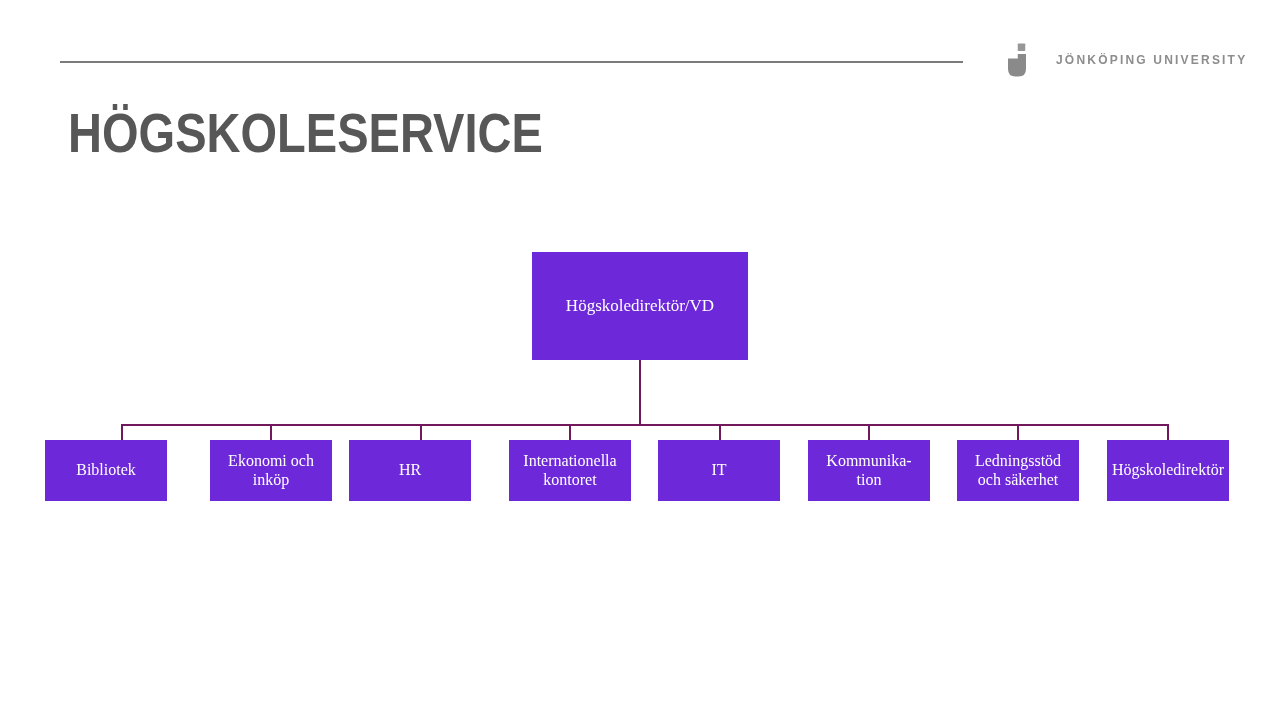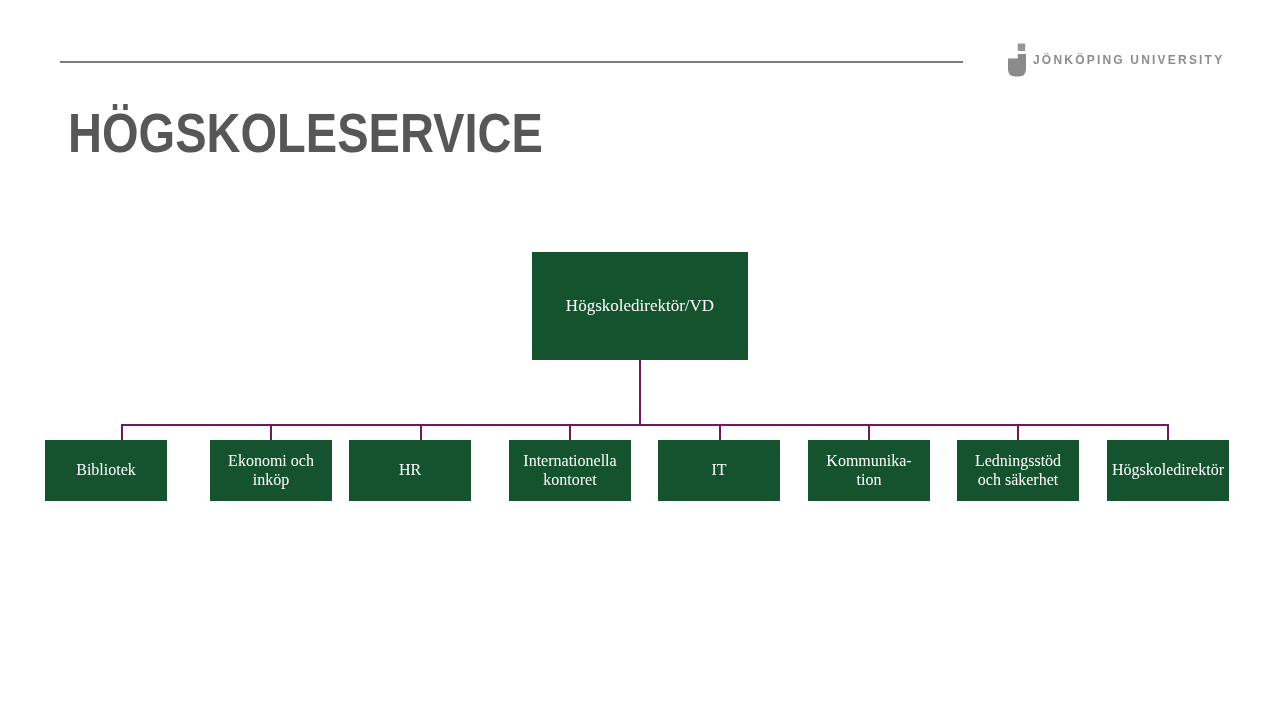--- a/index.html
+++ b/index.html
@@ -6,39 +6,39 @@
   .slide{
     position:relative;width:1280px;height:720px;background:#ffffff;
     overflow:hidden;font-family:"Liberation Sans",sans-serif;
   }
   .divider{
     position:absolute;left:60px;top:61px;width:903px;height:2px;
     background:#7b7b7b;
   }
   .logo{
     position:absolute;left:1002px;top:40px;height:40px;
-    display:flex;align-items:center;gap:1px;
+    display:flex;align-items:center;gap:24px;
   }
   .logo-text{
     font-size:12px;font-weight:bold;letter-spacing:2.2px;
     color:#8d8d8d;white-space:nowrap;
   }
   .page-title{
     position:absolute;left:68px;top:100px;margin:0;
     font-size:56px;font-weight:bold;color:#575757;
     letter-spacing:0px;transform:scaleX(0.84);transform-origin:left center;
     white-space:nowrap;
   }
   .chart{position:absolute;left:0;top:0;width:1280px;height:720px;}
   .cline{position:absolute;background:#72195e;}
   .trunk{left:639px;top:360px;width:2px;height:65px;}
   .crossbar{left:121px;top:424px;width:1048px;height:2px;}
   .stub{top:424px;width:2px;height:16px;}
   .node{
-    position:absolute;background:#14532d;color:#ffffff;
+    position:absolute;background:#6d28d9;color:#ffffff;
     display:flex;align-items:center;justify-content:center;
     text-align:center;font-family:"Liberation Serif","DejaVu Serif",serif;
     white-space:pre-line;line-height:1.18;
   }
   .node-root{left:532px;top:252px;width:216px;height:108px;font-size:17px;}
   .node-child{top:440px;width:122px;height:61px;font-size:16px;}
 </style>
 </head>
 <body>
 

